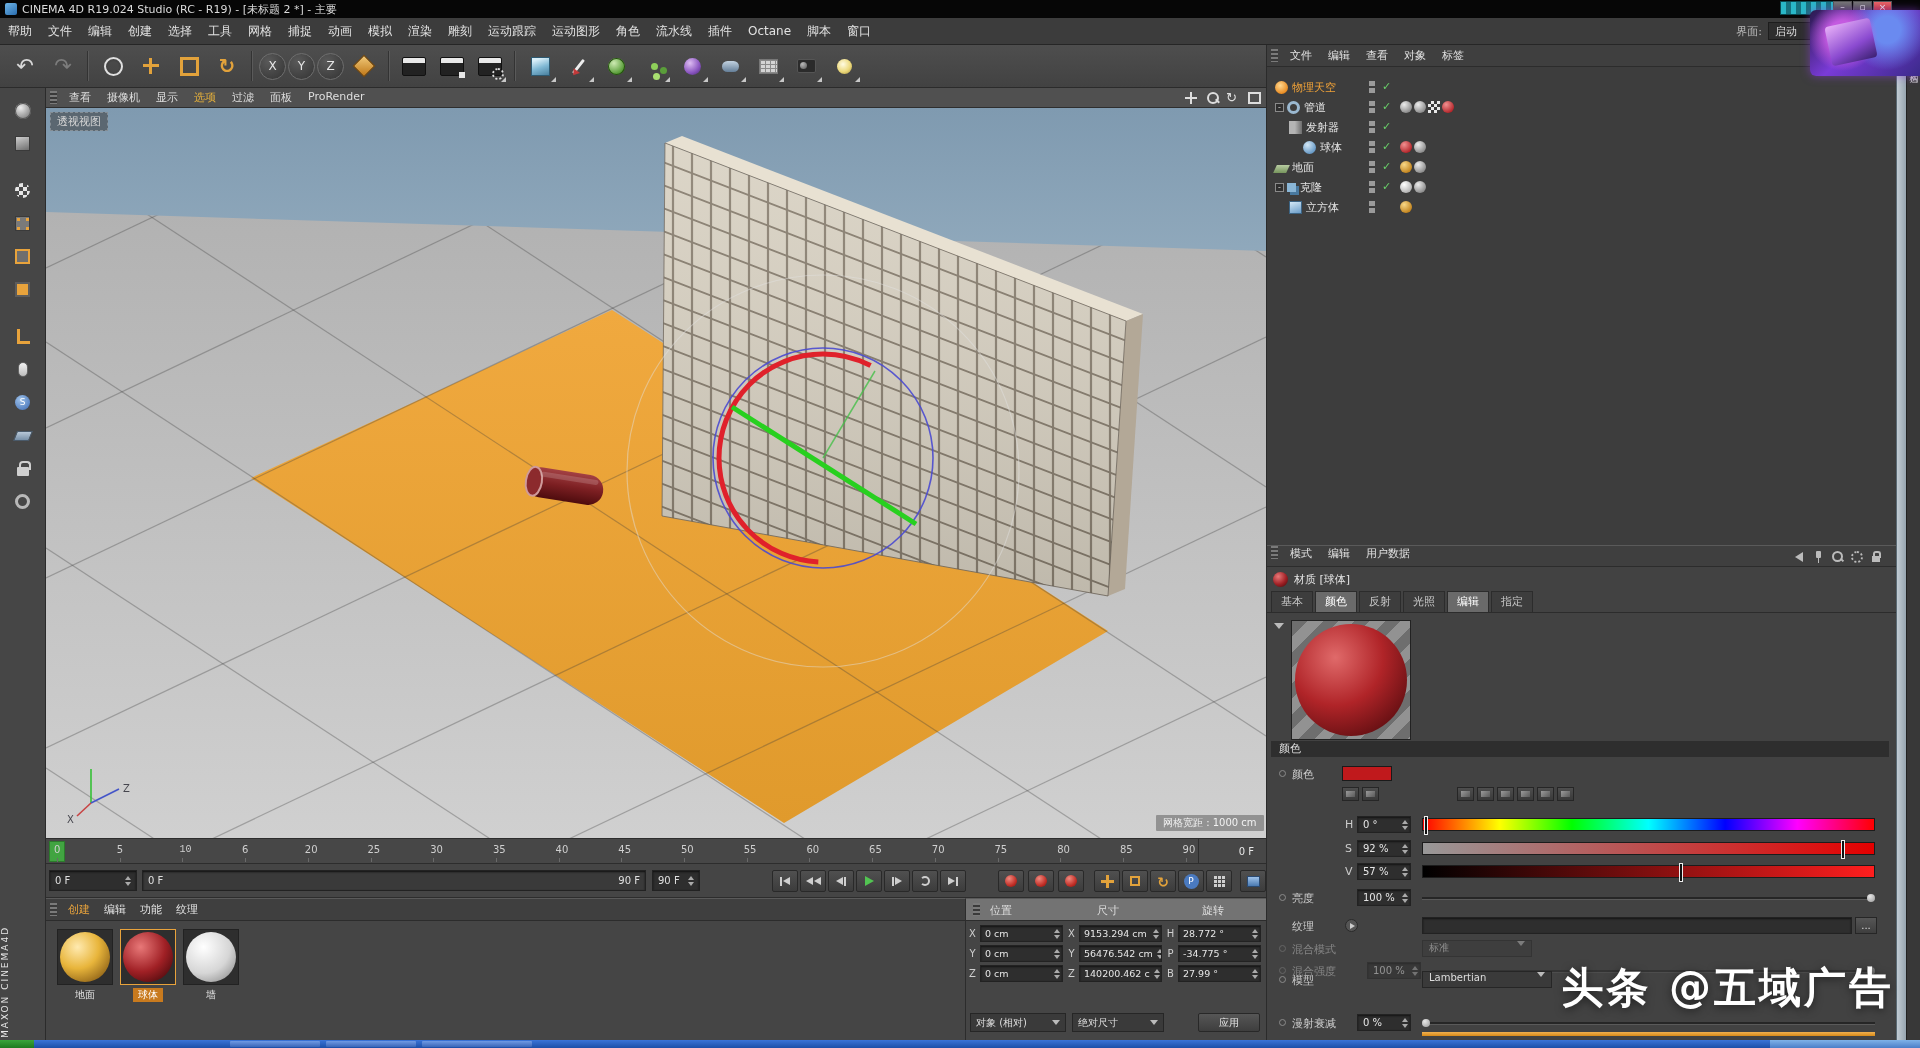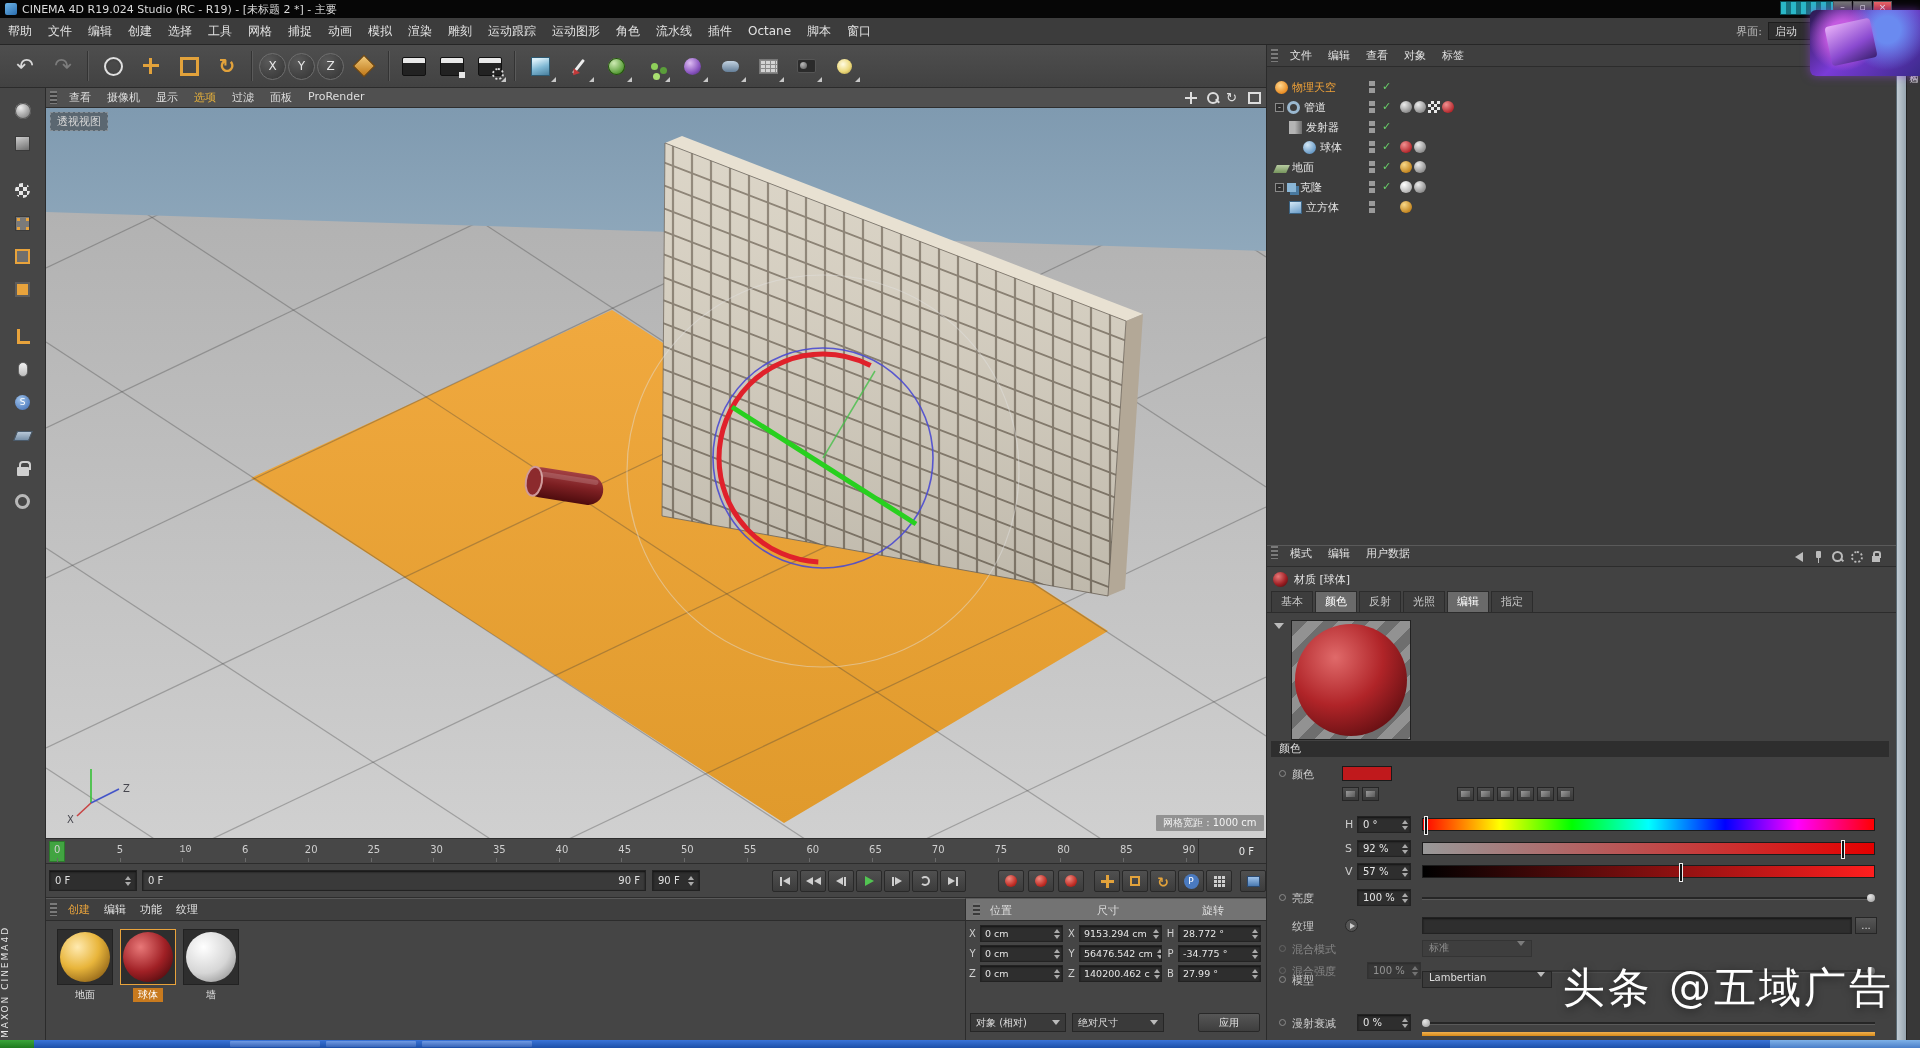--- a/index.html
+++ b/index.html
@@ -229,21 +229,21 @@
 #texarrow{position:absolute;left:78px;top:2px;width:13px;height:13px;border-radius:50%;background:#555;border:1px solid #2a2a2a}
 #texarrow::before{content:"";position:absolute;left:4px;top:3px;width:0;height:0;border-top:3px solid transparent;border-bottom:3px solid transparent;border-left:5px solid #ccc}
 #partialrow{position:absolute;left:155px;top:987px;width:453px;height:4px;background:linear-gradient(#f0b050,#d88a18)}
 
 #rscroll{position:absolute;left:1896px;top:45px;width:10px;height:995px;background:linear-gradient(90deg,#c2ccd4,#97a5b0);border-left:1px solid #5a6a74}
 #rtabs{position:absolute;left:1906px;top:45px;width:14px;height:995px;background:#383838;border-left:1px solid #222}
 .rtab{display:block;margin:8px auto;writing-mode:vertical-rl;font-size:9px;color:#cfcfcf;letter-spacing:1px}
 
 #artwork{position:absolute;right:0;top:10px;width:110px;height:66px;background:radial-gradient(circle at 30% 40%,#c45ae0 0 18%,transparent 40%),radial-gradient(circle at 70% 30%,#6a8af0 0 15%,transparent 45%),linear-gradient(135deg,#2a1a4e,#7a3bd8 45%,#3b2a8a);border-radius:6px 0 0 6px;box-shadow:0 0 10px rgba(140,60,220,.6);z-index:40}
 #artwork::before{content:"";position:absolute;left:18px;top:12px;width:46px;height:40px;background:linear-gradient(160deg,#e8b0f8,#8a4ad0 60%,#3a2070);transform:rotate(-12deg);border-radius:4px}
-#watermark{position:absolute;right:26px;top:960px;font-size:42px;font-weight:normal;color:#fff;letter-spacing:3px;text-shadow:0 2px 8px rgba(0,0,0,.55);z-index:50}
+#watermark{position:absolute;right:26px;top:960px;font-size:42px;font-weight:bold;color:#fff;letter-spacing:3px;text-shadow:0 2px 8px rgba(0,0,0,.55);z-index:50}
 #taskbar{position:absolute;left:0;top:1040px;width:1920px;height:8px;background:linear-gradient(#3a74d8,#1c4fa8);z-index:60}
 .tseg{position:absolute;top:1px;height:6px;background:linear-gradient(#6f9ae4,#3a66b8);border-radius:1px}
 #tstart{position:absolute;left:0;top:0;width:34px;height:8px;background:linear-gradient(#3aa53a,#1e7a1e)}
 #ttray{position:absolute;right:0;top:0;width:150px;height:8px;background:linear-gradient(#7fb2e8,#4a7ec8)}
 </style>
 </head>
 <body>
 
 <div class="app">
 

